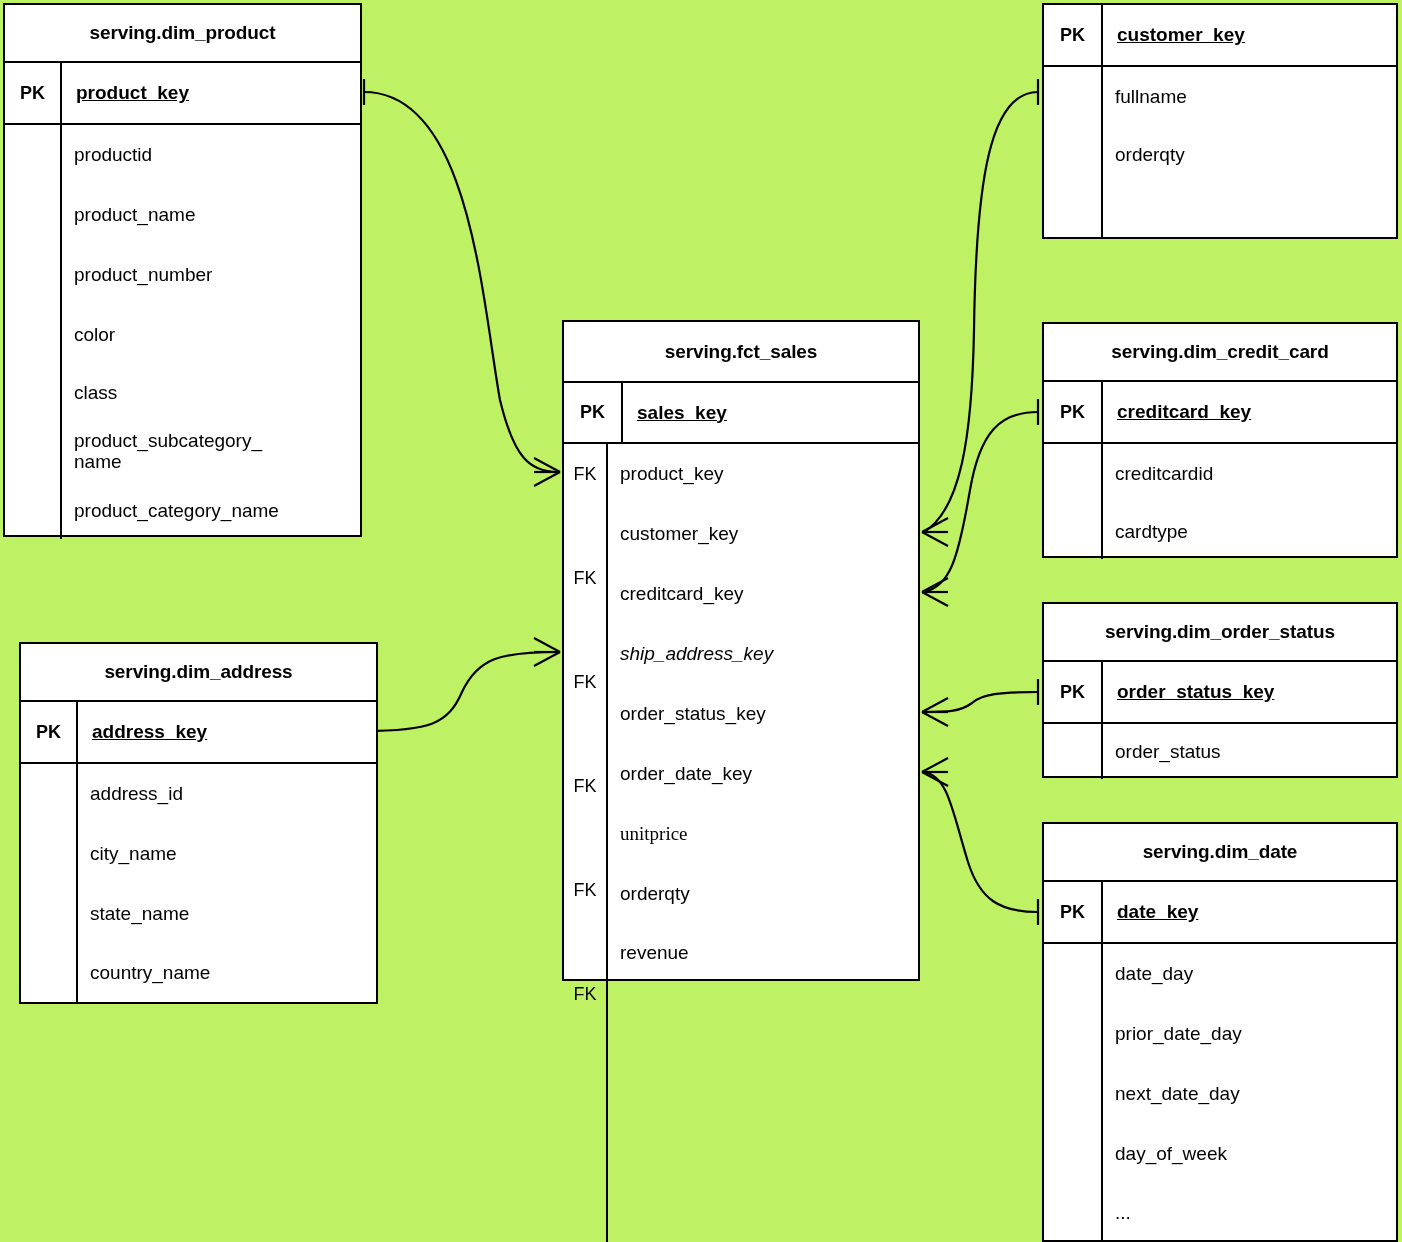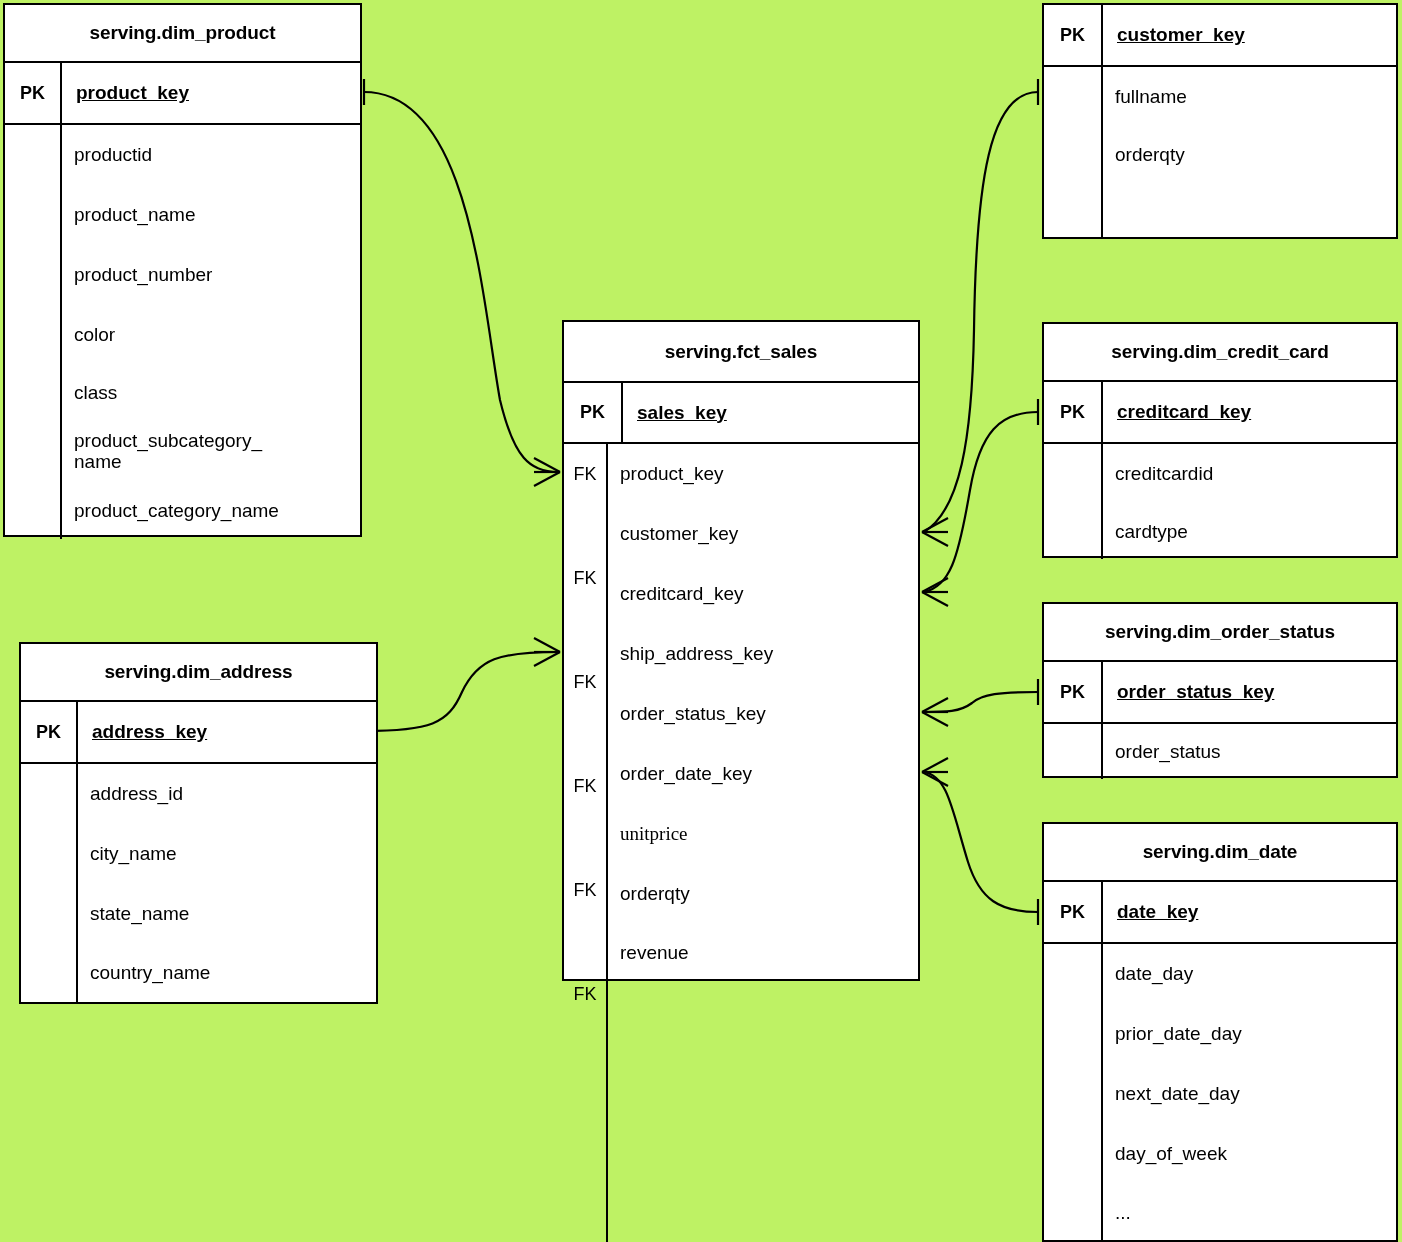--- a/index.html
+++ b/index.html
@@ -230,21 +230,21 @@
             <div class="attr-key" style="height: 60px;">FK</div>
             <div class="attr-key" style="height: 60px;">FK</div>
             <div class="attr-key" style="height: 60px;"></div>
             <div class="attr-key" style="height: 60px;"></div>
             <div class="attr-key" style="height: 58px;"></div>
           </div>
           <div class="body-namecol">
             <div class="attr-name" style="height: 60px;">product_key</div>
             <div class="attr-name" style="height: 60px;">customer_key</div>
             <div class="attr-name" style="height: 60px;">creditcard_key</div>
-            <div class="attr-name" style="height: 60px;">ship_address_key</div>
+            <div class="attr-name" style="height: 60px; font-style: italic;">ship_address_key</div>
             <div class="attr-name" style="height: 60px;">order_status_key</div>
             <div class="attr-name" style="height: 60px;">order_date_key</div>
             <div class="attr-name" style="height: 60px; font-family: Liberation Serif, serif;">unitprice</div>
             <div class="attr-name" style="height: 60px;">orderqty</div>
             <div class="attr-name" style="height: 58px;">revenue</div>
           </div>
         </div>
       </div>
       <div class="entity" style="left: 1042px; top: 3px; width: 356px; height: 236px;">
         <div class="pk-row" style="height: 62px;">

